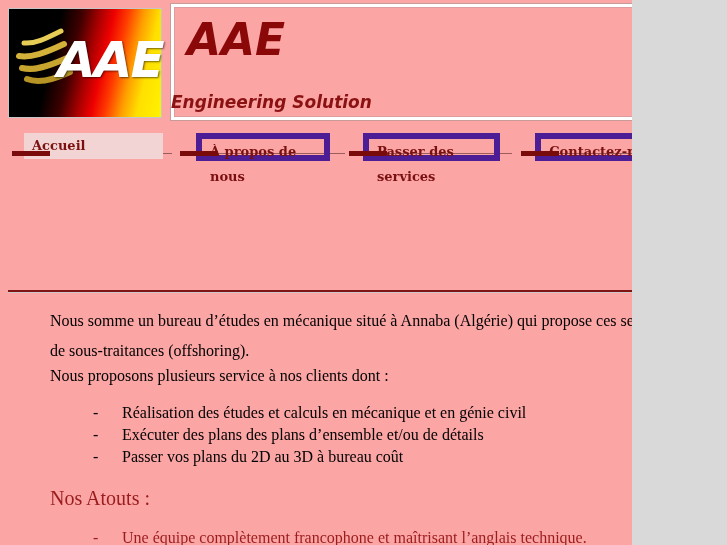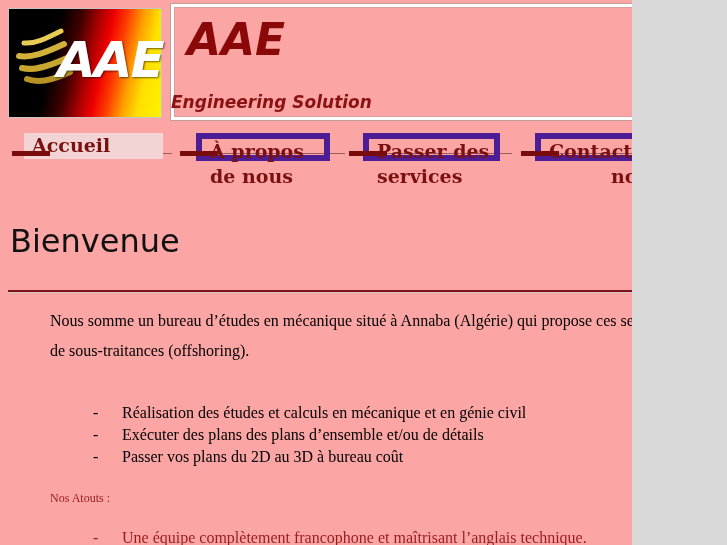--- a/index.html
+++ b/index.html
@@ -48,21 +48,21 @@
     font-family: "DejaVu Sans", "Liberation Sans", sans-serif;
     font-style: italic; font-weight: bold;
     font-size: 17px; color: #8b1212;
   }
 
   
   .nav-item { position: absolute; top: 133px; height: 30px; cursor: pointer; }
   .nav-item .tab {
     position: absolute; top: 0; height: 26px; line-height: 25px;
     font-family: "DejaVu Serif", "Liberation Serif", serif;
-    font-weight: bold; font-size: 19px; color: #7b1010;
+    font-weight: bold; font-size: 13px; color: #7b1010;
     padding-left: 8px; box-sizing: border-box;
   }
   .nav-item .tab.boxed { border: 6px solid #4c1d95; height: 28px; }
   .nav-item .tab.filled { background: #f2d4d4; }
   .nav-item .bar  { position: absolute; left: 0; top: 18px; width: 38px; height: 5px; background: #7a0b0b; }
   .nav-item .line { position: absolute; left: 0; top: 20px; height: 1px; background: #9d5c5c; }
 
   
   .welcome {
     position: absolute; left: 10px; top: 222px;
@@ -79,21 +79,21 @@
     font-size: 16px; line-height: 30px; color: #000000;
   }
   .p-intro { top: 306px; }
   .p-services-intro { top: 361px; }
   .list { position: absolute; left: 93px; width: 590px; }
   .list-services { top: 402px; }
   .list .row { display: flex; line-height: 22px; font-size: 16px; color: #000; }
   .list .dash { width: 29px; flex: 0 0 29px; }
   .atouts-head {
     position: absolute; left: 50px; top: 487px; margin: 0;
-    font-size: 12px; line-height: 22px; color: #9b1c1c;
+    font-size: 20px; line-height: 22px; color: #9b1c1c;
   }
   .list-atouts { top: 527px; }
   .list-atouts .row { color: #9b1c1c; }
 </style>
 </head>
 <body>
 
 <div class="page">
 
   <div class="logo">
@@ -129,24 +129,24 @@
       <div class="tab boxed" style="left:14px; width:137px;">Passer des services</div>
       <div class="bar"></div>
     </div>
     <div class="nav-item" style="left:521px; width:159px;text-align:right;">
       <div class="line" style="width:159px;"></div>
       <div class="tab boxed" style="left:14px; width:133px;">Contactez-nous</div>
       <div class="bar"></div>
     </div>
   </nav>
 
-  <h1 class="welcome">Bienvenue</h1>
   <div class="rule"></div>
 
   <p class="bodytext p-intro">Nous somme un bureau d’études en mécanique situé à Annaba (Algérie) qui propose ces services de sous-traitances (offshoring).</p>
+  <p class="bodytext p-services-intro">Nous proposons plusieurs service à nos clients dont :</p>
 
   <div class="list list-services">
     <div class="row">
       <span class="dash">-</span>
       <span>Réalisation des études et calculs en mécanique et en génie civil</span>
     </div>
     <div class="row">
       <span class="dash">-</span>
       <span>Exécuter des plans des plans d’ensemble et/ou de détails</span>
     </div>

